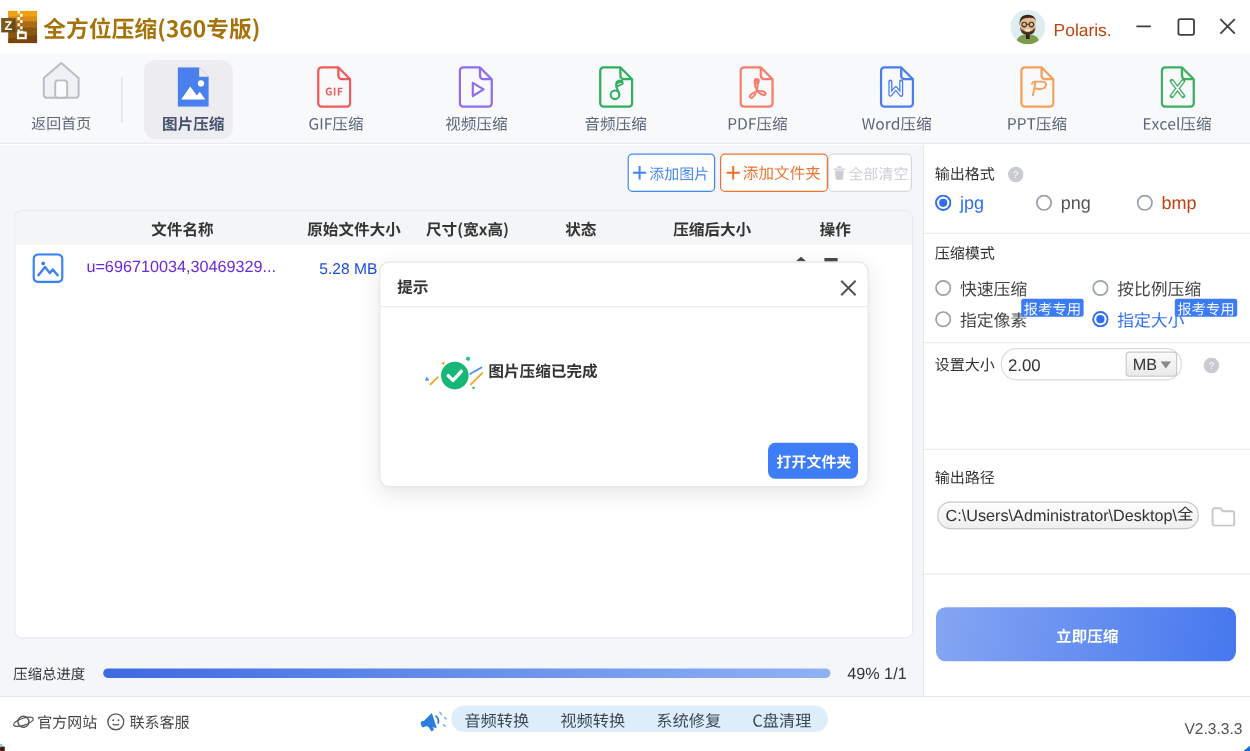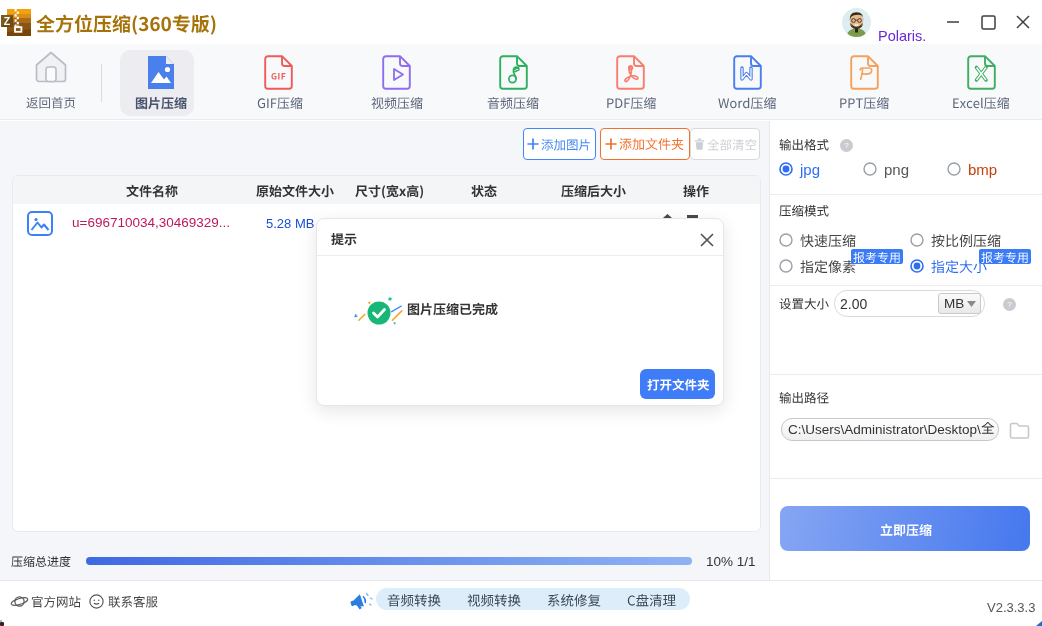--- a/index.html
+++ b/index.html
@@ -46,21 +46,21 @@
 <ellipse cx="14.5" cy="12.8" rx="6.6" ry="7.6" fill="#e8b98a"></ellipse>
 <path d="M7.7 13.5 Q6.8 4.2 14.5 4.2 Q22.2 4.2 21.3 13.5 Q21.8 7.8 18.5 7 Q15 6.4 12 7.2 Q8 8.2 7.7 13.5 Z" fill="#38281c"></path>
 <path d="M8.3 14.5 Q9.5 19.3 14.5 19.3 Q19.5 19.3 20.7 14.5 Q21.5 20.3 14.5 21.3 Q7.5 20.3 8.3 14.5 Z" fill="#45301f"></path>
 <path d="M9.2 15.2 Q11 18.8 14.5 18.8 Q18 18.8 19.8 15.2 Q19.5 19.8 14.5 20.4 Q9.5 19.8 9.2 15.2 Z" fill="#45301f"></path>
 <circle cx="11.5" cy="12.5" r="1.9" fill="none" stroke="#33302e" stroke-width="0.9"></circle>
 <circle cx="17.5" cy="12.5" r="1.9" fill="none" stroke="#33302e" stroke-width="0.9"></circle>
 <line x1="13.4" y1="12.2" x2="15.6" y2="12.2" stroke="#33302e" stroke-width="0.8"></line>
 <path d="M12.6 16.6 Q14.5 17.8 16.4 16.6" stroke="#f8f4ee" stroke-width="1.3" fill="none"></path>
 </g>
   </svg>
-<div class="abs" style="left:878px;top:28px;font-size:14.5px;color:#6d28d9">Polaris.</div>
+<div class="abs" style="left:878px;top:18px;font-size:14.5px;color:#c2410c">Polaris.</div>
 <svg class="abs" style="left:940px;top:8px" width="96" height="28" viewBox="0 0 96 28">
 <g stroke="#3f3f3f" stroke-width="1.5" fill="none">
 <line x1="7" y1="14" x2="19" y2="14"></line>
 <rect x="42" y="8" width="13" height="13" rx="1.5"></rect>
 <line x1="77" y1="8" x2="89" y2="20"></line>
       <line x1="89" y1="8" x2="77" y2="20"></line>
 </g>
   </svg>
 <div class="abs" style="left:0;top:44px;width:1042px;height:76px;background:#f8f9fb;border-bottom:1px solid #e9eaee"></div>
 <div class="abs" style="left:120px;top:50px;width:74px;height:66px;background:#ededf1;border-radius:10px"></div>
@@ -228,31 +228,31 @@
 <div style="position:absolute;left:682.5px;top:182.5px;">
     <svg width="26" height="16" viewBox="0 -13.0 26 16" style="display:block;overflow:visible">
       <path d="M7.2 -9.5H9.6V-8.6H7.2ZM5.9 -10.6V-7.5H11V-10.6ZM5.9 -6H7V-5.1H5.9ZM9.9 -6H11V-5.1H9.9ZM1.8 -11V-8.6H0.5V-7.1H1.8V-4.8L0.3 -4.4L0.7 -2.9L1.8 -3.2V-0.5C1.8 -0.4 1.7 -0.4 1.6 -0.4C1.5 -0.4 1.1 -0.4 0.7 -0.4C0.9 0 1.1 0.6 1.1 1C1.9 1 2.4 1 2.7 0.7C3.1 0.5 3.2 0.1 3.2 -0.6V-3.8L4.4 -4.2L4.2 -5.6L3.2 -5.3V-7.1H4.3V-8.6H3.2V-11ZM4.5 -3.2V-1.9H7C6.1 -1.2 4.8 -0.6 3.6 -0.2C3.9 0.1 4.3 0.6 4.5 1C5.7 0.6 6.8 -0.1 7.7 -0.9V1.2H9.2V-0.9C9.9 -0.2 10.8 0.5 11.7 0.9C12 0.5 12.4 -0 12.7 -0.3C11.7 -0.6 10.6 -1.2 9.9 -1.9H12.5V-3.2H9.2V-4H12.3V-7.1H8.7V-4.1H8.2V-7.1H4.7V-4H7.7V-3.2Z M19.7 -10.9C19.1 -9 18.1 -7.2 16.9 -6C17.3 -5.7 17.9 -5.2 18.1 -4.9C18.7 -5.6 19.3 -6.5 19.8 -7.4H20.3V1.2H21.9V-1.7H25.5V-3.2H21.9V-4.7H25.3V-6.1H21.9V-7.4H25.6V-8.9H20.6C20.8 -9.5 21 -10 21.2 -10.5ZM16.3 -11C15.6 -9.1 14.5 -7.3 13.3 -6.1C13.6 -5.7 14 -4.8 14.1 -4.4C14.4 -4.7 14.7 -5 14.9 -5.4V1.1H16.5V-7.8C17 -8.7 17.4 -9.6 17.8 -10.5Z" fill="#333333"></path>
     </svg>
   </div>
 <svg class="abs" style="left:27px;top:211px" width="26" height="25" viewBox="0 0 26 25">
 <rect x="1" y="1" width="24" height="23" rx="4" fill="none" stroke="#3b82f6" stroke-width="2"></rect>
 <circle cx="9" cy="8.5" r="1.6" fill="#3b82f6"></circle>
 <path d="M4.5 19 L10.5 11.5 L14.5 16.5 L17 13.5 L21.5 19" fill="none" stroke="#3b82f6" stroke-width="2" stroke-linejoin="round"></path>
 </svg>
-<div class="abs" style="left:72px;top:215px;font-size:13.5px;color:#be185d">u=696710034,30469329...</div>
+<div class="abs" style="left:72px;top:215px;font-size:13.5px;color:#6d28d9">u=696710034,30469329...</div>
 <div class="abs" style="left:266px;top:216px;font-size:13px;color:#1d4ed8">5.28 MB</div>
 <div class="abs" style="left:663px;top:214px;width:9px;height:4px;background:#4a4a4a;clip-path:polygon(0 100%,50% 0,100% 100%)"></div>
 <div class="abs" style="left:687px;top:215px;width:11px;height:3px;background:#4a4a4a"></div>
 <div style="position:absolute;left:10.5px;top:554px;">
     <svg width="60" height="15" viewBox="0 -12.0 60 15" style="display:block;overflow:visible">
       <path d="M8.2 -3.3C8.9 -2.7 9.6 -1.9 9.9 -1.4L10.6 -1.9C10.2 -2.4 9.5 -3.1 8.9 -3.7ZM1.4 -9.5V-5.6C1.4 -3.8 1.3 -1.3 0.4 0.5C0.6 0.6 1 0.8 1.1 1C2.1 -0.9 2.2 -3.7 2.2 -5.6V-8.6H11.5V-9.5ZM6.4 -8V-5.4H3.1V-4.5H6.4V-0.4H2.3V0.4H11.4V-0.4H7.3V-4.5H10.8V-5.4H7.3V-8Z M12.5 -0.6 12.7 0.2C13.8 -0.2 15 -0.7 16.3 -1.2L16.1 -1.9C14.8 -1.4 13.4 -0.9 12.5 -0.6ZM12.8 -5.1C12.9 -5.1 13.2 -5.2 14.5 -5.4C14 -4.6 13.6 -4 13.4 -3.7C13.1 -3.3 12.8 -3 12.6 -3C12.7 -2.7 12.8 -2.4 12.8 -2.2C13 -2.3 13.4 -2.4 15.8 -3L15.8 -3.5V-3.8L14 -3.4C14.8 -4.5 15.6 -5.7 16.3 -7L15.6 -7.4C15.4 -7 15.2 -6.6 15 -6.2L13.6 -6C14.3 -7.1 15 -8.4 15.5 -9.7L14.7 -10C14.3 -8.6 13.4 -7 13.1 -6.6C12.9 -6.2 12.7 -5.9 12.5 -5.9C12.6 -5.7 12.7 -5.3 12.8 -5.1ZM17.7 -7.3C17.4 -6.1 16.7 -4.5 15.8 -3.5C15.9 -3.3 16.2 -3.1 16.3 -2.9C16.5 -3.2 16.8 -3.5 17 -3.9V1H17.8V-5.4C18.1 -6 18.3 -6.6 18.5 -7.1ZM18.7 -4.8V0.9H19.5V0.4H22.2V0.9H23.1V-4.8H20.9L21.2 -6.1H23.2V-6.8H18.6V-6.1H20.3C20.3 -5.7 20.2 -5.2 20.1 -4.8ZM19.1 -9.9C19.2 -9.6 19.4 -9.2 19.6 -8.9H16.4V-7H17.3V-8.2H22.5V-7.1H23.4V-8.9H20.5C20.3 -9.3 20.1 -9.7 19.8 -10.1ZM19.5 -1.9H22.2V-0.3H19.5ZM19.5 -2.7V-4.1H22.2V-2.7Z M33.1 -2.6C33.8 -1.7 34.5 -0.6 34.8 0.1L35.5 -0.3C35.2 -1.1 34.5 -2.2 33.8 -3ZM28.9 -3.2C29.7 -2.7 30.6 -1.8 31.1 -1.2L31.8 -1.8C31.3 -2.4 30.4 -3.2 29.6 -3.7ZM27.4 -2.9V-0.4C27.4 0.6 27.7 0.8 29.2 0.8C29.5 0.8 31.6 0.8 31.9 0.8C33 0.8 33.3 0.5 33.4 -0.9C33.1 -0.9 32.8 -1.1 32.6 -1.2C32.5 -0.2 32.4 0 31.8 0C31.3 0 29.6 0 29.2 0C28.5 0 28.3 -0.1 28.3 -0.4V-2.9ZM25.6 -2.7C25.4 -1.8 25 -0.7 24.5 -0.1L25.3 0.3C25.9 -0.4 26.3 -1.6 26.5 -2.5ZM27.2 -6.8H32.8V-4.7H27.2ZM26.2 -7.7V-3.8H33.8V-7.7H31.9C32.3 -8.3 32.7 -9 33.1 -9.7L32.2 -10.1C31.9 -9.3 31.4 -8.4 30.9 -7.7H28.4L29.1 -8C28.9 -8.6 28.4 -9.4 27.9 -10L27.1 -9.7C27.6 -9.1 28.1 -8.2 28.3 -7.7Z M37 -9.3C37.6 -8.7 38.4 -7.9 38.8 -7.3L39.5 -7.9C39.1 -8.4 38.3 -9.2 37.6 -9.8ZM44.6 -9.8V-7.9H42.7V-9.8H41.8V-7.9H40.1V-7H41.8V-5.6L41.7 -4.9H40V-4H41.7C41.5 -3.1 41.1 -2.2 40.2 -1.5C40.4 -1.4 40.7 -1.1 40.8 -0.9C41.9 -1.7 42.4 -2.9 42.5 -4H44.6V-1H45.5V-4H47.3V-4.9H45.5V-7H47.1V-7.9H45.5V-9.8ZM42.7 -7H44.6V-4.9H42.6L42.7 -5.6ZM39.1 -5.7H36.6V-4.9H38.3V-1.5C37.7 -1.2 37.1 -0.7 36.5 -0L37.1 0.8C37.7 -0 38.3 -0.7 38.7 -0.7C38.9 -0.7 39.3 -0.3 39.8 -0C40.7 0.5 41.7 0.6 43.2 0.6C44.3 0.6 46.5 0.6 47.3 0.5C47.3 0.3 47.5 -0.2 47.6 -0.4C46.4 -0.3 44.6 -0.2 43.2 -0.2C41.8 -0.2 40.8 -0.3 40 -0.8C39.6 -1 39.4 -1.2 39.1 -1.4Z M52.6 -7.7V-6.7H50.7V-5.9H52.6V-3.9H57.3V-5.9H59.2V-6.7H57.3V-7.7H56.4V-6.7H53.5V-7.7ZM56.4 -5.9V-4.7H53.5V-5.9ZM57.1 -2.4C56.6 -1.8 55.8 -1.3 54.9 -0.9C54.1 -1.3 53.4 -1.8 52.9 -2.4ZM50.9 -3.2V-2.4H52.4L52 -2.3C52.5 -1.6 53.2 -1 54 -0.6C52.8 -0.2 51.6 0 50.3 0.1C50.4 0.3 50.6 0.7 50.7 0.9C52.2 0.7 53.6 0.4 54.9 -0.1C56.1 0.4 57.5 0.8 59 1C59.1 0.7 59.4 0.4 59.5 0.2C58.2 0.1 57 -0.2 55.9 -0.6C57 -1.1 57.9 -1.9 58.4 -2.9L57.8 -3.2L57.7 -3.2ZM53.7 -9.9C53.8 -9.6 54 -9.2 54.2 -8.9H49.5V-5.6C49.5 -3.8 49.4 -1.3 48.4 0.6C48.7 0.6 49.1 0.8 49.2 1C50.3 -0.9 50.4 -3.7 50.4 -5.6V-8H59.4V-8.9H55.2C55 -9.3 54.8 -9.8 54.6 -10.1Z" fill="#333333"></path>
     </svg>
   </div>
 <div class="abs" style="left:86px;top:557px;width:606px;height:8px;border-radius:4px;background:linear-gradient(to right,#3e6ae2,#8fb2f5)"></div>
-<div class="abs" style="left:706px;top:554px;font-size:13.5px;color:#333">10% 1/1</div>
+<div class="abs" style="left:706px;top:554px;font-size:13.5px;color:#333">49% 1/1</div>
 <div style="position:absolute;left:779px;top:136.5px;">
     <svg width="50" height="15" viewBox="0 -12.5 50 15" style="display:block;overflow:visible">
       <path d="M9.2 -5.6V-1.1H9.9V-5.6ZM10.8 -6.1V-0.1C10.8 0.1 10.7 0.1 10.6 0.1C10.4 0.1 9.9 0.1 9.3 0.1C9.5 0.3 9.6 0.7 9.6 0.9C10.3 0.9 10.8 0.9 11.1 0.8C11.4 0.6 11.5 0.4 11.5 -0.1V-6.1ZM0.9 -4.1C1 -4.2 1.4 -4.3 1.8 -4.3H2.7V-2.6C1.9 -2.4 1.1 -2.2 0.5 -2.1L0.7 -1.2L2.7 -1.7V1H3.6V-1.9L4.6 -2.2L4.5 -3L3.6 -2.8V-4.3H4.6V-5.2H3.6V-7.1H2.7V-5.2H1.7C2 -6 2.3 -7.1 2.5 -8.2H4.6V-9H2.7C2.8 -9.5 2.9 -9.9 3 -10.3L2.1 -10.5C2 -10 2 -9.5 1.9 -9H0.6V-8.2H1.7C1.5 -7.1 1.2 -6.3 1.1 -5.9C1 -5.4 0.8 -5 0.6 -4.9C0.7 -4.7 0.8 -4.3 0.9 -4.1ZM8.2 -10.5C7.4 -9.2 5.9 -8 4.4 -7.3C4.6 -7.1 4.8 -6.8 5 -6.6C5.3 -6.8 5.6 -7 6 -7.2V-6.7H10.6V-7.3C10.9 -7.1 11.2 -6.9 11.6 -6.7C11.7 -7 12 -7.3 12.2 -7.5C10.9 -8 9.7 -8.7 8.7 -9.8L9 -10.2ZM6.3 -7.4C7 -7.9 7.7 -8.5 8.2 -9.2C8.9 -8.5 9.6 -7.9 10.3 -7.4ZM7.7 -5.1V-4.1H6V-5.1ZM5.2 -5.8V1H6V-1.6H7.7V0C7.7 0.1 7.7 0.2 7.6 0.2C7.4 0.2 7.1 0.2 6.7 0.2C6.8 0.4 6.9 0.7 7 0.9C7.5 0.9 7.9 0.9 8.1 0.8C8.4 0.7 8.5 0.4 8.5 0V-5.8ZM6 -3.4H7.7V-2.3H6Z M13.8 -4.3V0.3H22.7V1H23.7V-4.3H22.7V-0.7H19.2V-5.1H23.2V-9.4H22.2V-6H19.2V-10.5H18.2V-6H15.3V-9.4H14.4V-5.1H18.2V-0.7H14.8V-4.3Z M32.2 -8.3H34.9C34.5 -7.6 34 -6.8 33.4 -6.2C32.8 -6.8 32.4 -7.5 32 -8.1ZM27.5 -10.5V-7.8H25.6V-6.9H27.4C27 -5.2 26.2 -3.2 25.4 -2.2C25.5 -2 25.8 -1.6 25.8 -1.4C26.5 -2.2 27.1 -3.6 27.5 -5V1H28.4V-5.3C28.8 -4.8 29.2 -4.1 29.4 -3.7L30 -4.5C29.8 -4.8 28.8 -6 28.4 -6.4V-6.9H29.8L29.5 -6.7C29.8 -6.5 30.1 -6.2 30.3 -6.1C30.7 -6.4 31.1 -6.9 31.5 -7.4C31.9 -6.8 32.3 -6.2 32.8 -5.6C31.8 -4.7 30.5 -4 29.3 -3.6C29.4 -3.5 29.7 -3.1 29.8 -2.9C30.1 -3 30.4 -3.1 30.8 -3.3V1H31.6V0.5H35.1V1H36V-3.4L36.6 -3.2C36.8 -3.4 37 -3.8 37.2 -3.9C36 -4.3 34.9 -4.9 34.1 -5.6C35 -6.5 35.7 -7.6 36.1 -8.9L35.5 -9.2L35.4 -9.2H32.6C32.9 -9.5 33 -9.9 33.2 -10.3L32.3 -10.5C31.8 -9.2 31 -8 30 -7.1V-7.8H28.4V-10.5ZM31.6 -0.4V-2.8H35.1V-0.4ZM31.4 -3.6C32.1 -4 32.8 -4.5 33.5 -5C34.1 -4.5 34.8 -4 35.6 -3.6Z M46.4 -9.9C47 -9.4 47.8 -8.8 48.2 -8.3L48.8 -8.9C48.4 -9.3 47.6 -10 47 -10.4ZM44.6 -10.5C44.6 -9.7 44.6 -8.9 44.6 -8.2H38.2V-7.2H44.7C45 -2.6 46.1 1 48.1 1C49.1 1 49.4 0.4 49.6 -1.8C49.3 -1.9 49 -2.1 48.8 -2.3C48.7 -0.7 48.5 0.1 48.2 0.1C47 0.1 46 -3 45.7 -7.2H49.3V-8.2H45.6C45.6 -8.9 45.6 -9.7 45.6 -10.5ZM38.2 -0.3 38.5 0.6C40.1 0.3 42.4 -0.2 44.6 -0.8L44.5 -1.6L41.8 -1V-4.5H44.1V-5.4H38.6V-4.5H40.9V-0.8Z" fill="#333333"></path>
     </svg>
   </div>
 <svg class="abs" style="left:839.5px;top:138.5px" width="13.0" height="13.0" viewBox="0 0 16 16">
     <circle cx="8" cy="8" r="8" fill="#c9cbd1"></circle>
     <text x="8" y="11.5" text-anchor="middle" font-size="10" fill="#fff" font-family="Liberation Sans">?</text>
   </svg>
 <svg class="abs" style="left:779px;top:162px" width="14" height="14" viewBox="0 0 14 14">

